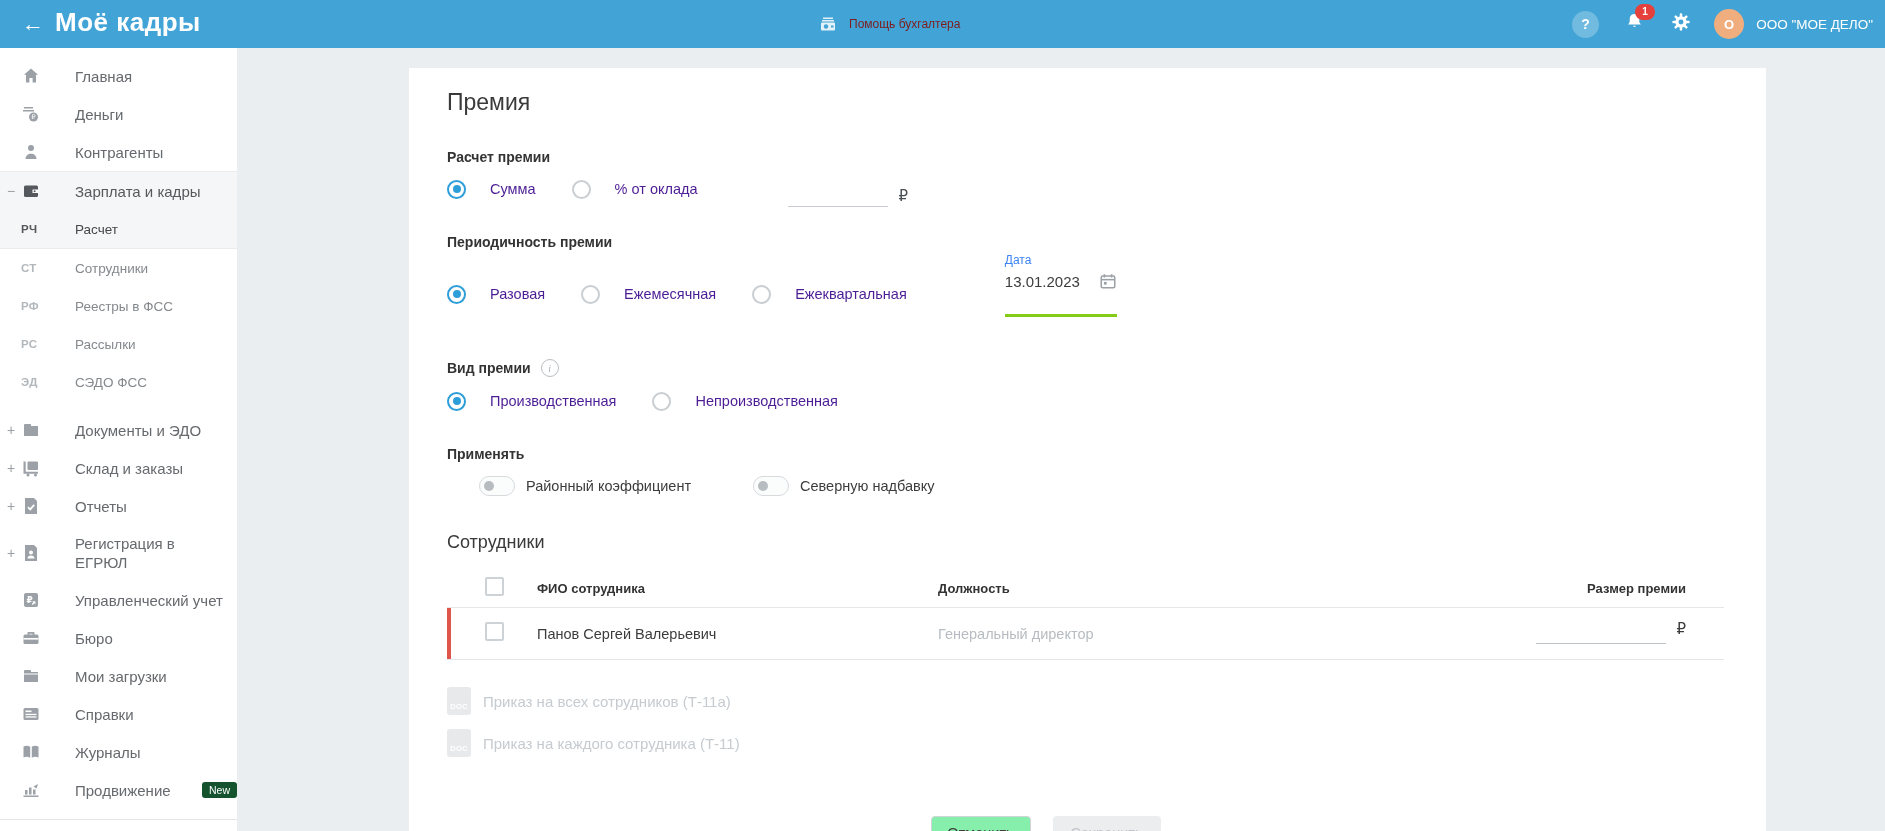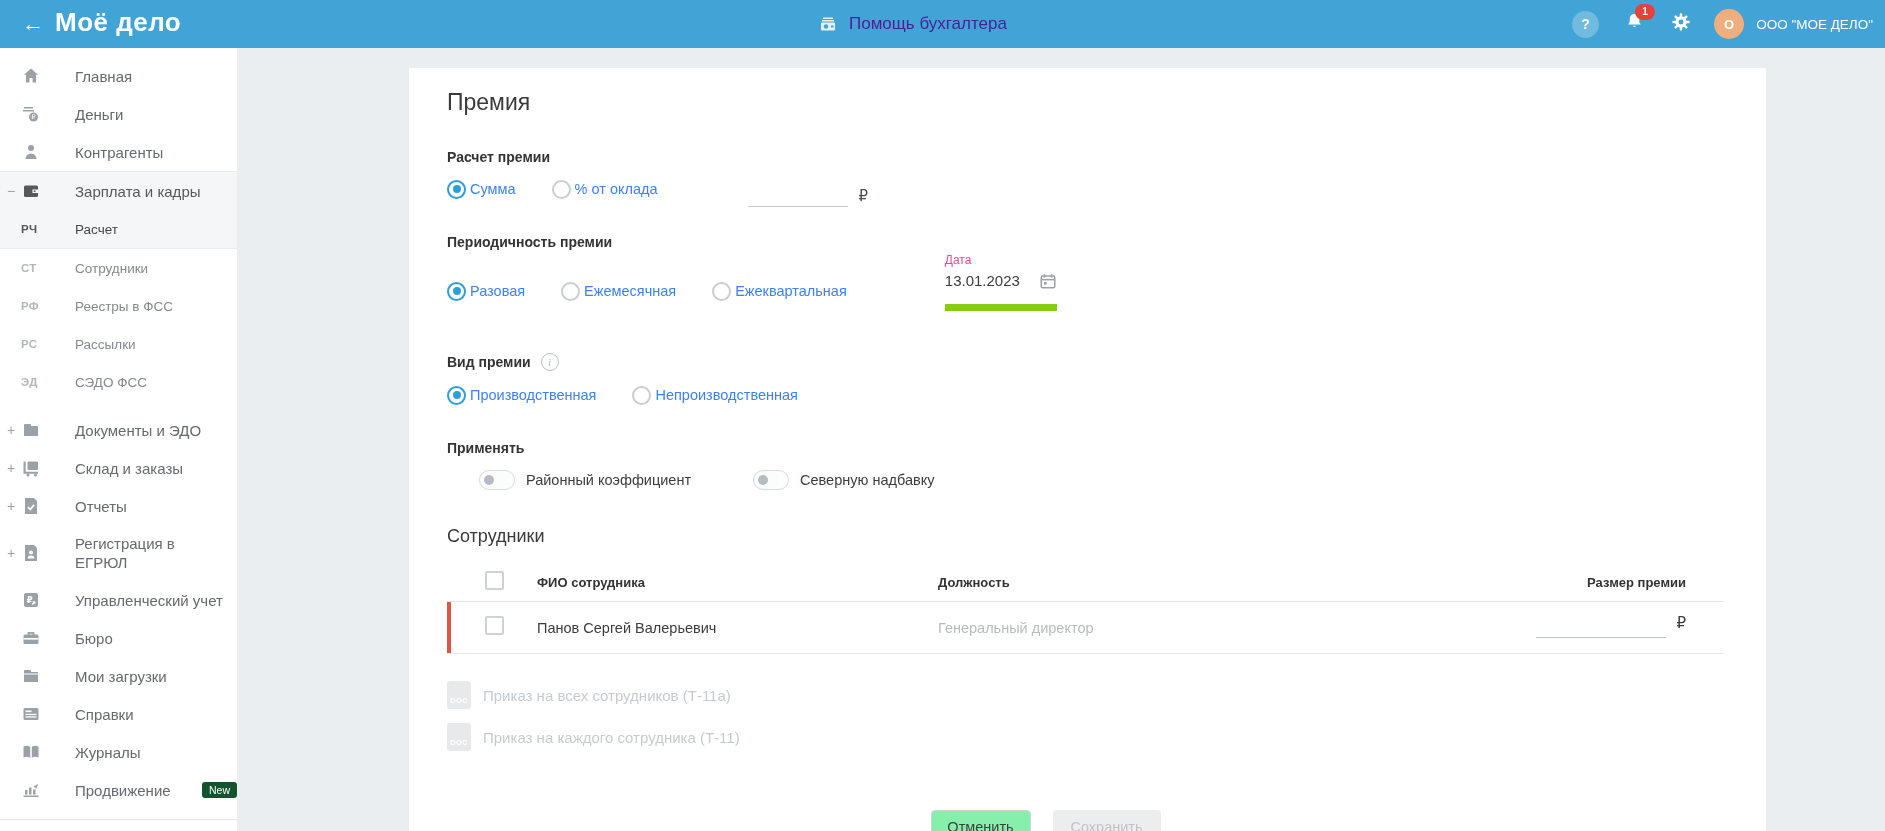--- a/index.html
+++ b/index.html
@@ -7,21 +7,21 @@
     width:1885px;height:831px;overflow:hidden;position:relative;
     font-family:"Liberation Sans","DejaVu Sans",sans-serif;
     background:#ebeef1;-webkit-font-smoothing:antialiased;
   }
   
   .header{position:absolute;top:0;left:0;width:1885px;height:48px;background:#42a4d6;z-index:10;}
   .back-arrow{position:absolute;left:22px;top:9px;color:#fff;font-size:22px;line-height:30px;cursor:pointer;}
   .logo{position:absolute;left:55px;top:7px;color:#fff;font-size:26px;font-weight:700;letter-spacing:.5px;}
   .help-center{position:absolute;left:818px;top:0;height:48px;display:flex;align-items:center;cursor:pointer;}
   .help-center svg{margin-right:11px;}
-  .help-center-label{color:#4c1d95;font-size:17px;}
+  .help-center-label{color:#7f1d1d;font-size:12px;}
   .header-right{position:absolute;right:12px;top:0;height:48px;display:flex;align-items:center;}
   .q-circle{width:27px;height:27px;border-radius:50%;background:rgba(255,255,255,.25);color:#fff;
     font-size:14px;font-weight:700;display:flex;align-items:center;justify-content:center;margin-right:24px;cursor:pointer;}
   .bell-wrap{position:relative;margin-right:24px;cursor:pointer;}
   .badge{position:absolute;top:-7px;right:-9px;min-width:16px;height:16px;border-radius:8px;background:#e6403c;
     color:#fff;font-size:10px;font-weight:700;display:flex;align-items:center;justify-content:center;padding:0 2px;}
   .gear-wrap{margin-right:22px;cursor:pointer;}
   .avatar{width:30px;height:30px;border-radius:50%;background:#f0ad7e;color:#fff;font-size:13px;font-weight:700;
     display:flex;align-items:center;justify-content:center;margin-right:12px;}
   .org-name{color:#fff;font-size:13.5px;cursor:pointer;}
@@ -51,27 +51,27 @@
     padding:20px 42px 0 38px;box-sizing:border-box;}
   .page-title{font-size:23px;color:#3a3a3a;font-weight:500;margin:0 0 0 0;line-height:28px;}
   .f-label{font-size:14px;font-weight:700;color:#333;margin-top:33px;display:flex;align-items:center;}
   .info-circle{width:16px;height:16px;border:1px solid #b9bec3;border-radius:50%;color:#a7acb1;
     font-size:10px;font-weight:400;display:flex;align-items:center;justify-content:center;margin-left:10px;cursor:pointer;font-style:italic;font-family:"Liberation Serif",serif;}
   .radio-row{display:flex;align-items:center;margin-top:12px;min-height:24px;}
   .radio-opt{display:inline-flex;align-items:center;margin-right:36px;cursor:pointer;}
   .radio{width:15px;height:15px;border:2px solid #c9ced3;border-radius:50%;background:#fff;display:inline-block;position:relative;flex:none;}
   .radio.sel{border-color:#2d9ed8;}
   .radio.sel::after{content:'';position:absolute;left:3.5px;top:3.5px;width:8px;height:8px;border-radius:50%;background:#2d9ed8;}
-  .radio-label{margin-left:4px;font-size:14.5px;color:#3b82f6;white-space:nowrap;}
+  .radio-label{margin-left:24px;font-size:14.5px;color:#4c1d95;white-space:nowrap;}
   .amount-group{display:inline-flex;align-items:flex-end;margin-left:54px;position:relative;top:7px;}
   .amount-input{width:100px;border:none;border-bottom:1px solid #c9cdd1;outline:none;font-size:15px;color:#3c3c3c;padding:0 0 4px 0;background:transparent;}
   .rub{margin-left:11px;font-size:15px;color:#4a4f54;position:relative;top:-2px;}
   .date-group{display:inline-flex;flex-direction:column;margin-left:62px;position:relative;top:-9px;}
-  .date-label{font-size:12px;color:#ec4899;margin-bottom:5px;}
-  .date-value-row{display:flex;border-bottom:7px solid #84cc16;padding-bottom:14px;width:112px;cursor:pointer;}
+  .date-label{font-size:12px;color:#3b82f6;margin-bottom:5px;}
+  .date-value-row{display:flex;align-items:center;border-bottom:3px solid #84cc16;padding-bottom:24px;width:112px;cursor:pointer;}
   .date-value{font-size:15px;color:#3c3c3c;flex:1;}
   .toggle-row{display:flex;align-items:center;margin-top:14px;padding-left:32px;}
   .toggle-opt{display:inline-flex;align-items:center;margin-right:62px;cursor:pointer;}
   .toggle{width:34px;height:18px;border:1px solid #d6dadd;border-radius:10px;background:#fbfcfc;position:relative;flex:none;}
   .toggle::after{content:'';position:absolute;left:4px;top:3.5px;width:10px;height:10px;border-radius:50%;background:#b7bcc0;}
   .toggle-label{margin-left:11px;font-size:14.5px;color:#3c3c3c;white-space:nowrap;}
   .emp-title{font-size:18px;color:#3a3a3a;font-weight:500;margin-top:36px;}
   .table{margin-top:16px;}
   .t-head,.t-row{display:grid;grid-template-columns:90px 401px 1fr 190px;align-items:center;}
   .t-head{height:38px;border-bottom:1px solid #e4e7ea;}
@@ -191,21 +191,21 @@
   <symbol id="ic-calendar" viewBox="0 0 20 20">
       <rect x="2.5" y="4.5" width="15" height="13" rx="1.5" fill="none" stroke="#9aa0a5" stroke-width="1.7"></rect>
       <path d="M6 2.5v3.5M14 2.5v3.5" stroke="#9aa0a5" stroke-width="1.7"></path>
       <path d="M3 8.5h14" stroke="#9aa0a5" stroke-width="1.7"></path>
       <rect x="5.5" y="11" width="3" height="3" fill="#9aa0a5"></rect>
     </symbol>
 </svg>
 
 <div class="header">
   <span class="back-arrow">←</span>
-  <span class="logo">Моё дело</span>
+  <span class="logo">Моё кадры</span>
   <div class="help-center">
     <svg width="20" height="20">
         <use href="#ic-help-money"></use>
       </svg>
     <span class="help-center-label">Помощь бухгалтера</span>
   </div>
   <div class="header-right">
     <div class="q-circle">?</div>
     <div class="bell-wrap">
       <svg width="23" height="23">

